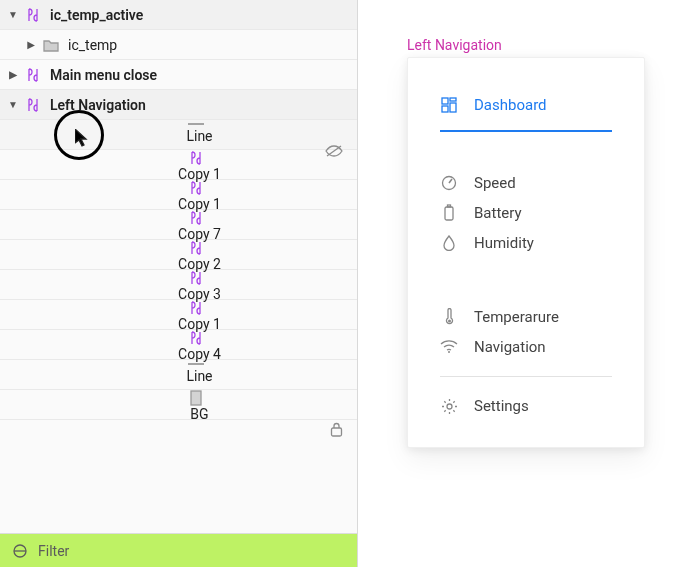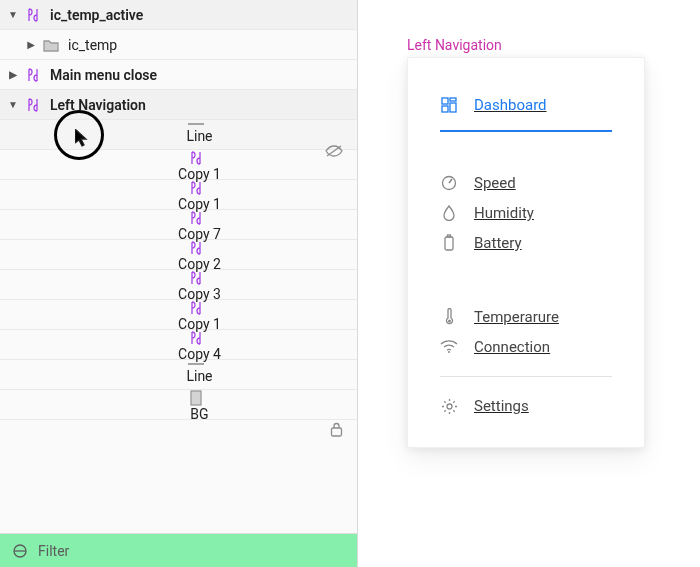--- a/index.html
+++ b/index.html
@@ -91,21 +91,21 @@
   }
   .filter-bar {
     height: 34px;
     border-top: 1px solid #dcdcdc;
     display: flex;
     align-items: center;
     padding-left: 12px;
     gap: 10px;
     color: #5c5c5c;
     font-size: 14px;
-    background: #86efac;
+    background: #bef264;
   }
   .filter-icon svg { display:block; }
 
   
   .canvas {
     flex: 1;
     position: relative;
     background: #fff;
   }
   .component-label {
@@ -118,21 +118,20 @@
   .nav-card {
     position: absolute;
     left: 49px;
     top: 57px;
     width: 238px;
     background: #fff;
     border: 1px solid #efefef;
     box-shadow: 0 2px 10px rgba(0,0,0,0.08), 0 12px 28px rgba(0,0,0,0.06);
     border-radius: 2px;
     padding: 32px 32px 26px 32px;
-    text-decoration: underline;
   }
   .nav-section { display: flex; flex-direction: column; }
   .nav-row {
     display: flex;
     align-items: center;
     gap: 16px;
     height: 30px;
     font-size: 15px;
     color: #444;
   }
@@ -371,34 +370,34 @@
           <span class="nicon">
             <svg width="16" height="16" viewBox="0 0 16 16">
                 <circle cx="8" cy="8" r="6.5"></circle>
                 <path d="M8 8 L11 4" stroke-width="1.5"></path>
               </svg>
           </span>
           <span>Speed</span>
         </div>
         <div class="nav-row">
           <span class="nicon">
-            <svg width="14" height="16" viewBox="0 0 14 16">
-                <path d="M7 1 C3 6 2 8 2 10.5 a5 5 0 0 0 10 0 C12 8 11 6 7 1z"></path>
-              </svg>
-          </span>
-          <span>Humidity</span>
-        </div>
-        <div class="nav-row">
-          <span class="nicon">
             <svg width="12" height="18" viewBox="0 0 12 18">
                 <rect x="2" y="3" width="8" height="13" rx="1.5"></rect>
                 <rect x="4.5" y="1" width="3" height="2"></rect>
               </svg>
           </span>
           <span>Battery</span>
+        </div>
+        <div class="nav-row">
+          <span class="nicon">
+            <svg width="14" height="16" viewBox="0 0 14 16">
+                <path d="M7 1 C3 6 2 8 2 10.5 a5 5 0 0 0 10 0 C12 8 11 6 7 1z"></path>
+              </svg>
+          </span>
+          <span>Humidity</span>
         </div>
       </div>
 
       <div class="gap-big"></div>
 
       <div class="nav-section">
         <div class="nav-row">
           <span class="nicon">
             <svg width="10" height="18" viewBox="0 0 10 18">
                 <path d="M4 2 a1.5 1.5 0 0 1 3 0 v8 a3 3 0 1 1 -3 0z"></path>
@@ -409,21 +408,21 @@
         </div>
         <div class="nav-row">
           <span class="nicon">
             <svg width="18" height="14" viewBox="0 0 18 14">
                 <path d="M1 4 a12 12 0 0 1 16 0"></path>
                 <path d="M4 7 a8 8 0 0 1 10 0"></path>
                 <path d="M7 10 a4 4 0 0 1 4 0"></path>
                 <circle cx="9" cy="12" r="1" fill="currentColor" stroke="none"></circle>
               </svg>
           </span>
-          <span>Connection</span>
+          <span>Navigation</span>
         </div>
       </div>
 
       <div class="divider-thin"></div>
 
       <div class="nav-section">
         <div class="nav-row">
           <span class="nicon">
             <svg width="17" height="17" viewBox="0 0 17 17">
                 <circle cx="8.5" cy="8.5" r="2.5"></circle>

